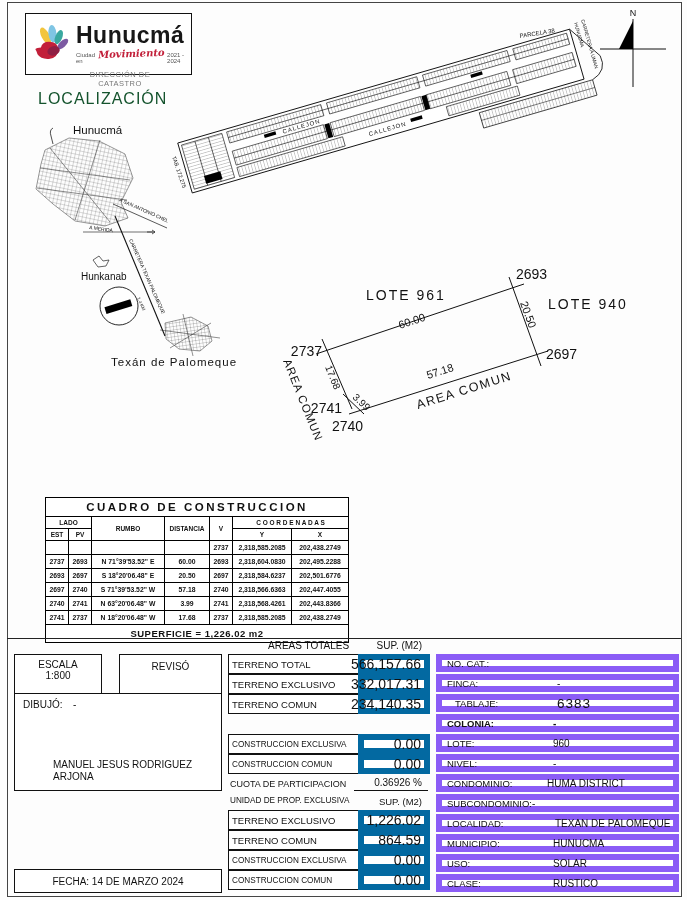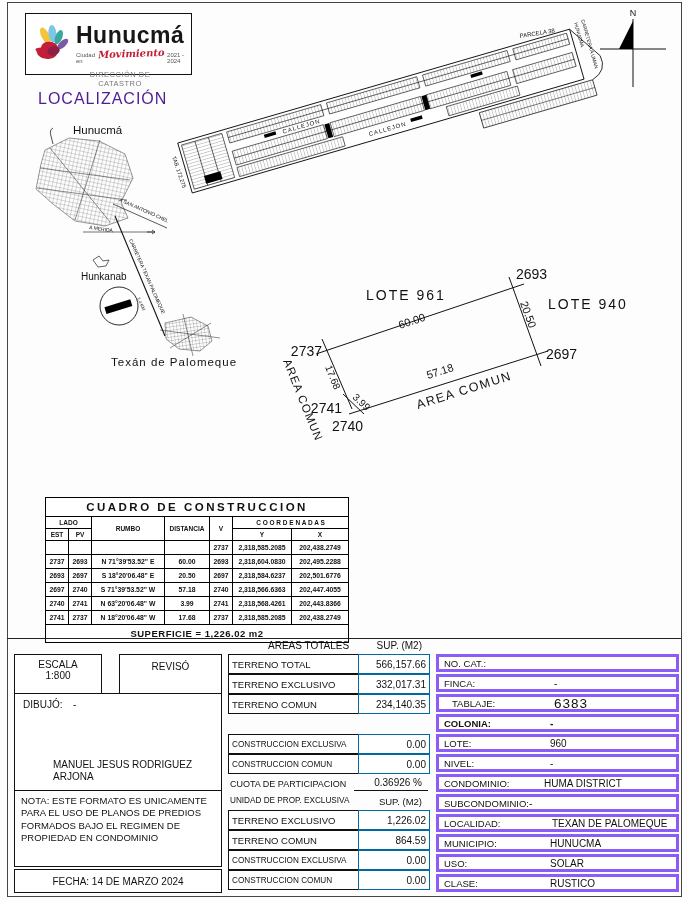--- a/index.html
+++ b/index.html
@@ -8,36 +8,36 @@
   #page-border{position:absolute;left:7px;top:2px;right:5px;bottom:3px;border:1px solid #444;}
   .abs{position:absolute;}
 
   
   #logo-box{left:25px;top:13px;width:165px;height:60px;border:1.5px solid #111;background:#fff;display:flex;align-items:center;}
   #logo-text{margin-left:4px;line-height:1;}
   #logo-title{font-size:23px;font-weight:bold;letter-spacing:.5px;color:#171717;}
   #logo-tag{font-size:6px;color:#555;margin-top:2px;display:flex;align-items:baseline;gap:2px;}
   #logo-tag .script{font-family:"DejaVu Serif",serif;font-style:italic;font-weight:bold;font-size:10px;color:#c2203a;transform:rotate(-2deg);}
   #dept{left:55px;top:70px;width:130px;text-align:center;font-size:7.5px;color:#777;line-height:1.25;letter-spacing:.5px;}
-  #loc-title{left:38px;top:90px;font-size:16px;letter-spacing:1px;color:#4c1d95;}
+  #loc-title{left:38px;top:90px;font-size:16px;letter-spacing:1px;color:#14532d;}
 
   
   #form-topline{left:7px;top:638px;width:674px;border-top:1.5px solid #222;}
   .cell{position:absolute;border:1px solid #111;background:#fff;box-sizing:border-box;}
   .fs10{font-size:10px;}
   #drafter{position:absolute;left:38px;bottom:7px;width:140px;font-size:10px;line-height:1.2;}
   #nota-text{padding:4px 6px;font-size:9.5px;line-height:1.3;}
   #fecha-cell{display:flex;align-items:center;justify-content:center;}
 
   .arow{position:absolute;left:228px;width:202px;height:20px;box-sizing:border-box;display:flex;}
   .arow .lbl{border:1px solid #111;border-right:none;flex:1;display:flex;align-items:center;padding-left:3px;font-size:9.5px;box-sizing:border-box;background:#fff;}
-  .arow .val{border:1px solid #0369a1;width:72px;display:flex;align-items:center;justify-content:flex-end;padding-right:3px;font-size:10px;box-sizing:border-box;background:#fff;padding-left:37px;}
+  .arow .val{border:6px solid #0369a1;width:72px;display:flex;align-items:center;justify-content:flex-end;padding-right:3px;font-size:14px;box-sizing:border-box;background:#fff;padding-left:37px;}
   .arow.sm .lbl{font-size:8.2px;}
 
-  .rrow{position:absolute;left:436px;width:243px;height:18px;border:3px solid #8b5cf6;box-sizing:border-box;display:flex;align-items:center;background:#fff;}
+  .rrow{position:absolute;left:436px;width:243px;height:18px;border:6px solid #8b5cf6;box-sizing:border-box;display:flex;align-items:center;background:#fff;}
   .rrow .rlbl{font-size:9.5px;padding-left:5px;width:92px;}
   .rrow .rval{font-size:10px;}
   .rrow .rval.big{font-size:13.5px;letter-spacing:1px;}
 
   
   #ctable{position:absolute;left:45px;top:497px;border-collapse:collapse;background:#fff;}
   #ctable td,#ctable th{border:1px solid #000;padding:0 1px;text-align:center;font-weight:bold;color:#111;}
   #ctable .ttl{font-size:11.5px;letter-spacing:2.5px;height:18px;}
   #ctable .hd{font-size:6.5px;height:11px;}
   #ctable .dt{font-size:6.8px;height:13px;}
@@ -285,23 +285,20 @@
     <div class="fs10">1:800</div>
   </div>
   <div class="cell" style="left:119px;top:654px;width:103px;height:40px;display:flex;align-items:flex-start;justify-content:center;">
     <span class="fs10" style="margin-top:6px;">REVISÓ</span>
   </div>
   <div class="cell" style="left:14px;top:693px;width:208px;height:98px;">
     <span class="fs10" style="position:absolute;left:8px;top:5px;">DIBUJÓ:</span>
     <span class="fs10" style="position:absolute;left:58px;top:5px;">-</span>
     <div id="drafter">MANUEL JESUS RODRIGUEZ ARJONA</div>
   </div>
-  <div class="cell" style="left:14px;top:790px;width:208px;height:77px;">
-    <div id="nota-text">NOTA: ESTE FORMATO ES UNICAMENTE PARA EL USO DE PLANOS DE PREDIOS FORMADOS BAJO EL REGIMEN DE PROPIEDAD EN CONDOMINIO</div>
-  </div>
   <div class="cell fs10" id="fecha-cell" style="left:14px;top:869px;width:208px;height:24px;">
     <span>FECHA: 14 DE MARZO 2024</span>
   </div>
 
   <div class="abs" style="left:228px;top:640px;width:202px;height:14px;font-size:10px;">
     <span style="position:absolute;left:40px;">AREAS TOTALES</span>
     <span style="position:absolute;right:8px;">SUP. (M2)</span>
   </div>
   <div class="arow" style="top:654px;">
     <div class="lbl">TERRENO TOTAL</div>

